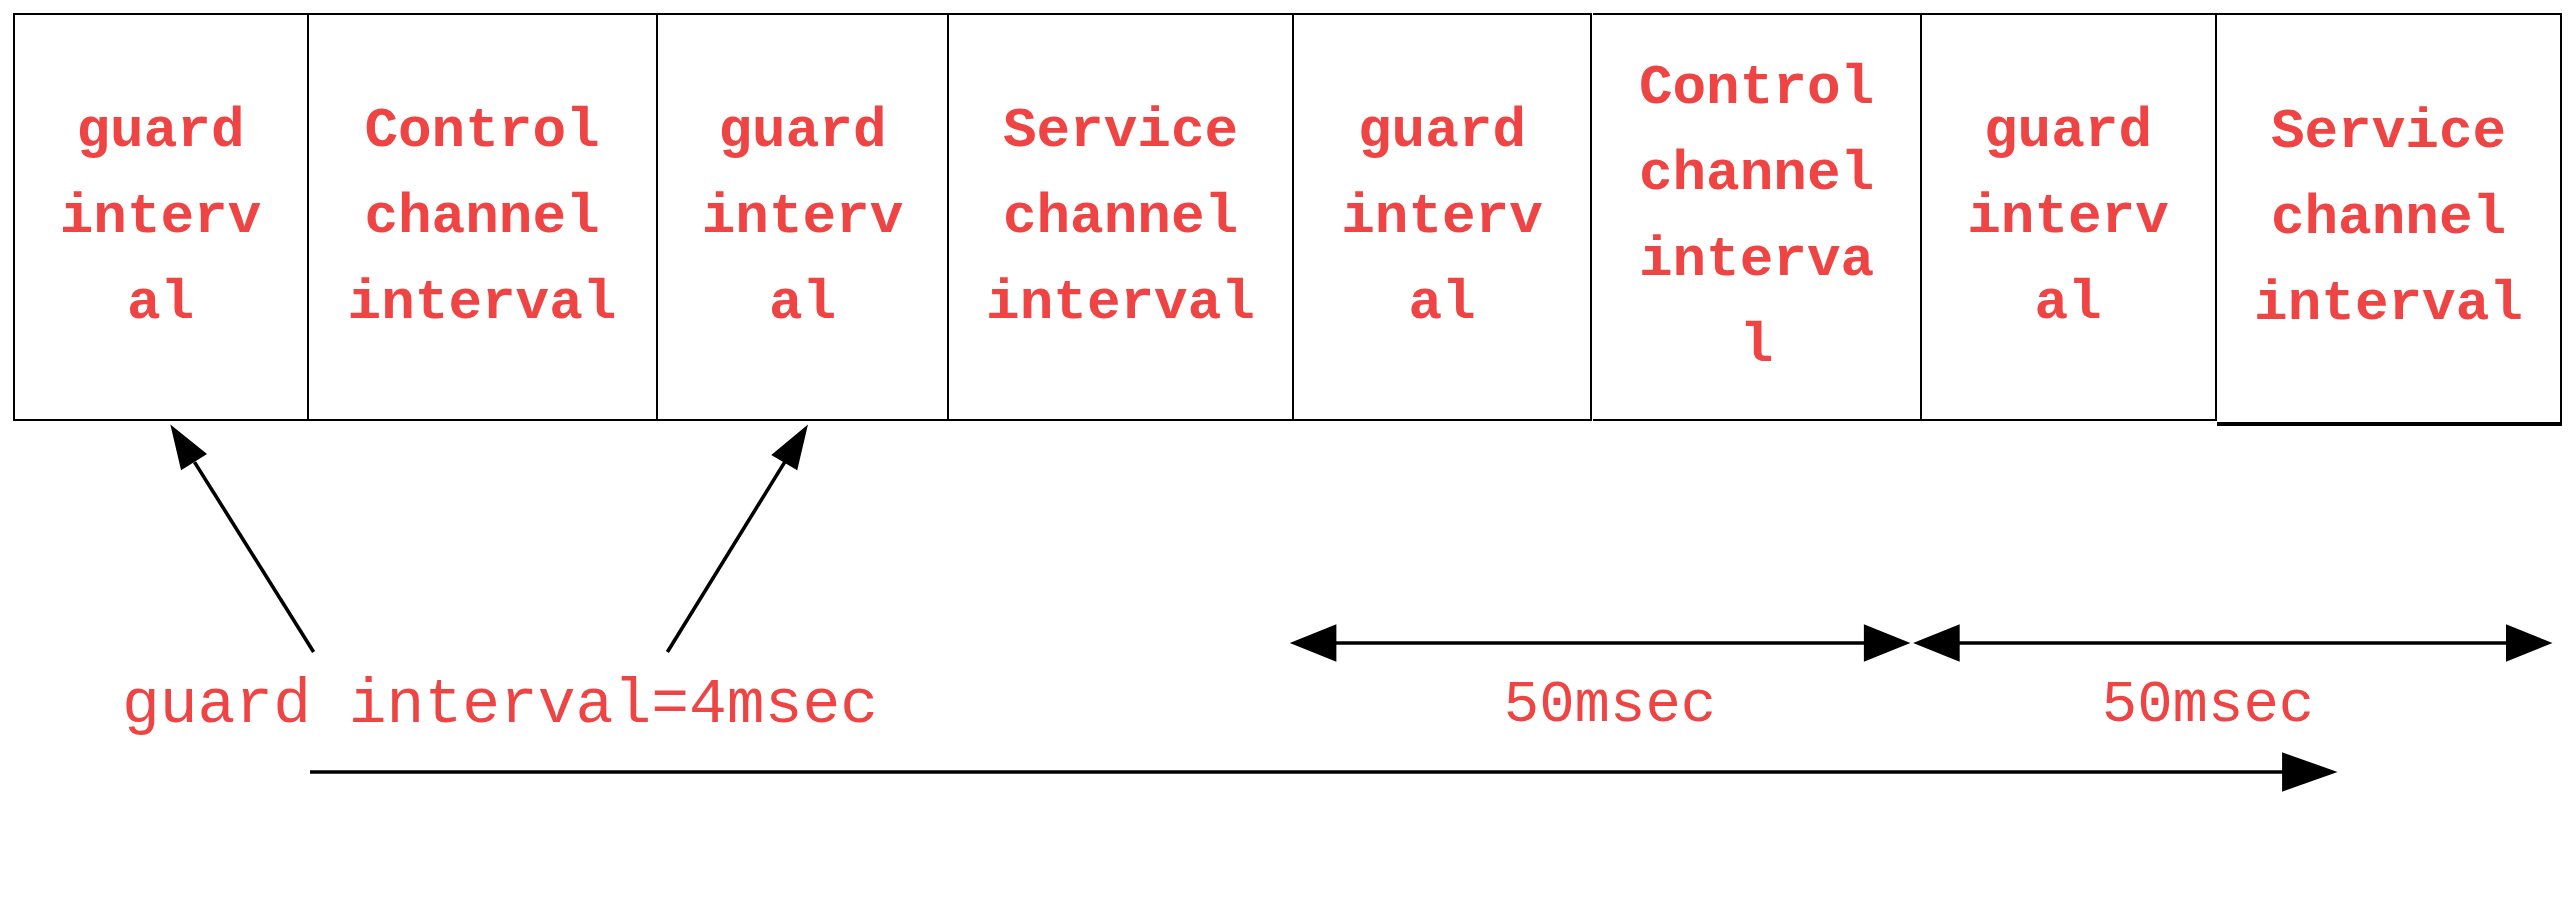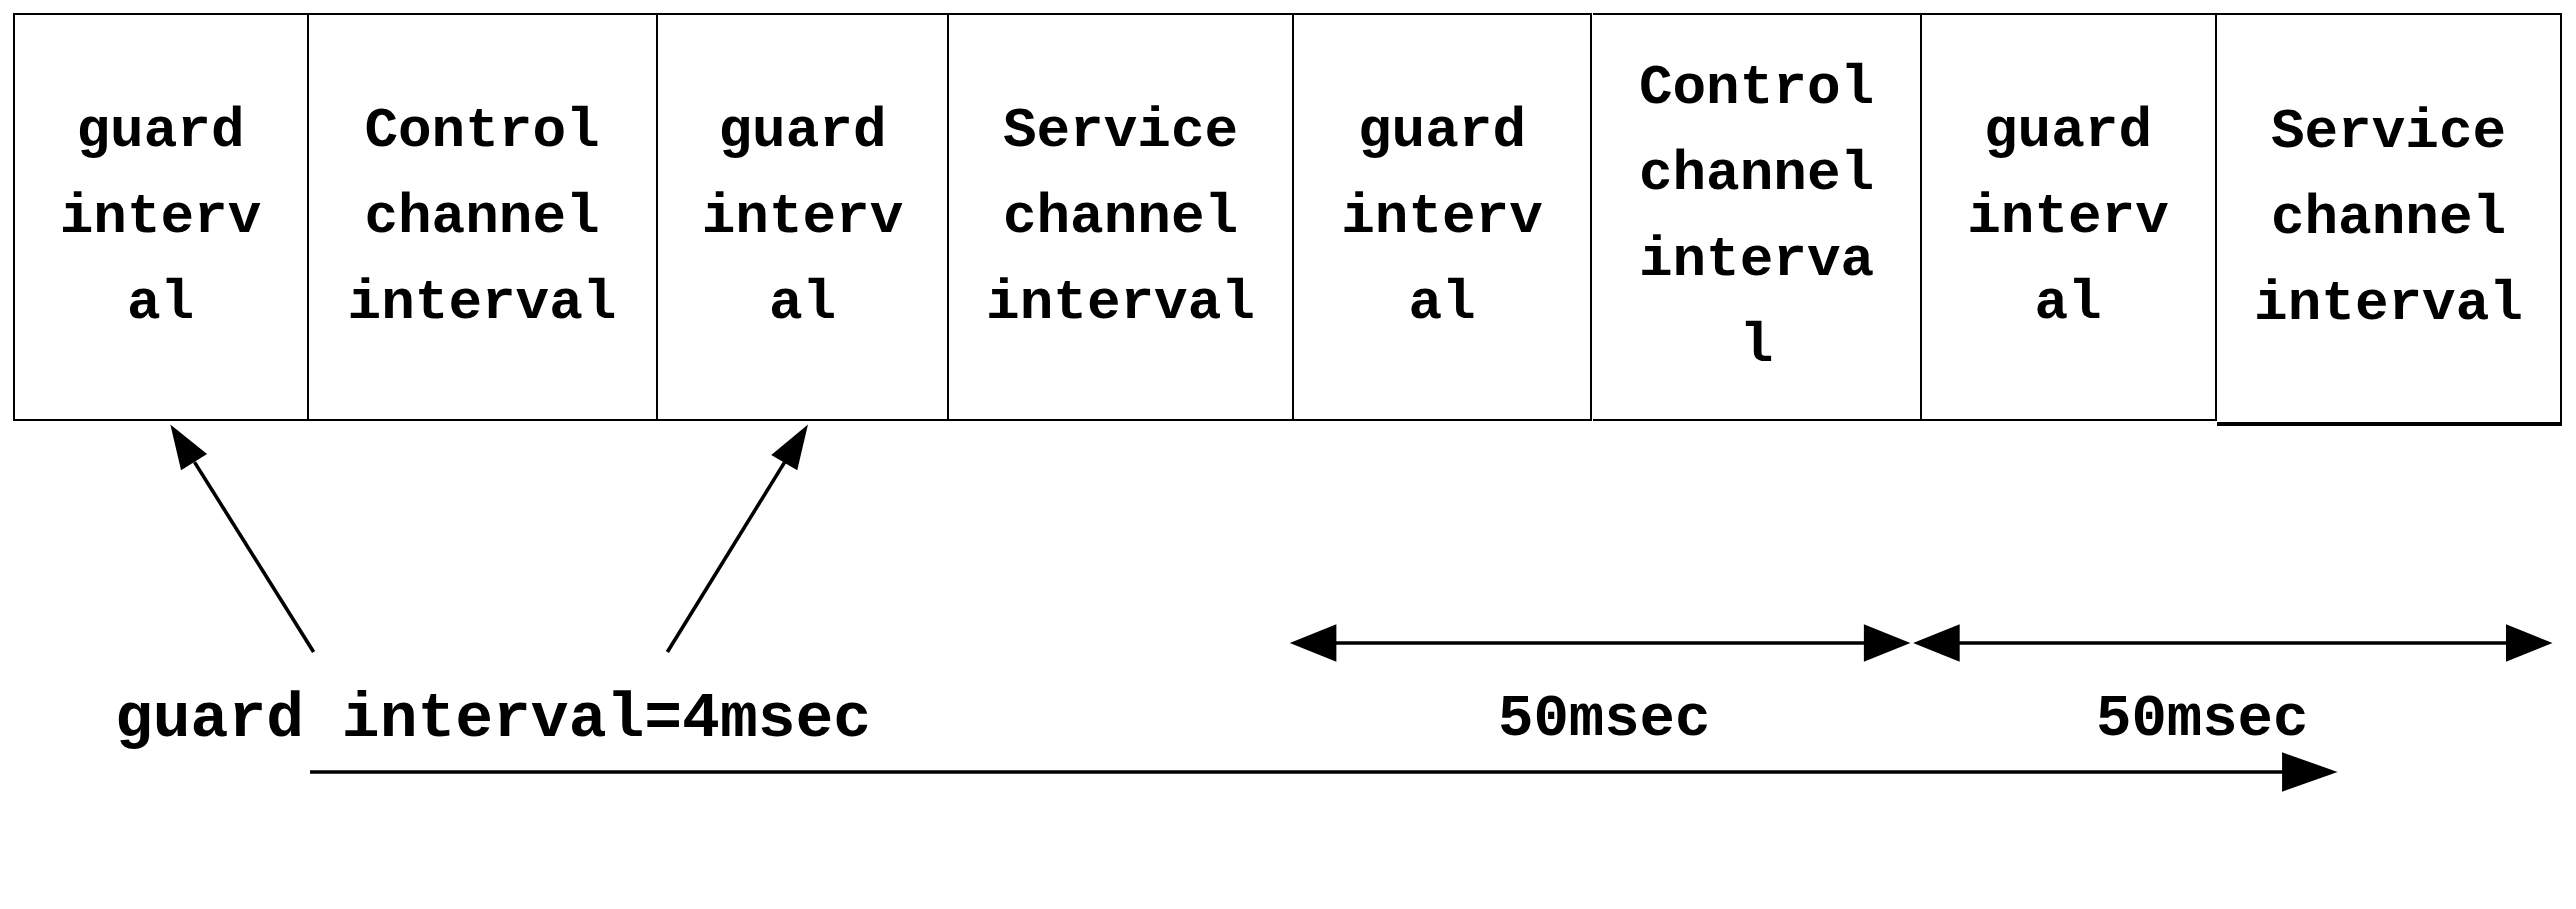--- a/index.html
+++ b/index.html
@@ -6,21 +6,21 @@
     margin: 0;
     padding: 0;
     background: #ffffff;
   }
   .stage {
     position: relative;
     width: 2576px;
     height: 815px;
     background: #ffffff;
     font-family: "Liberation Mono", "DejaVu Sans Mono", monospace;
-    color: #000000;
+    color: #ef4444;
     overflow: hidden;
   }
   .tbox {
     position: absolute;
     top: 12.5px;
     height: 408px;
     box-sizing: border-box;
     border-top: 2.7px solid #000;
     border-bottom: 2.7px solid #000;
     border-right: 2.7px solid #000;
@@ -32,24 +32,23 @@
   .tbox.first { border-left: 2.7px solid #000; }
   .tbox.tall  { height: 413px; border-bottom: 4.5px solid #000; }
   .tbox .lbl {
     white-space: pre-line;
     font-size: 56px;
     line-height: 86px;
     font-weight: 700;
   }
   .annot {
     position: absolute;
-    text-align: left;
-    font-weight: 700;
+    text-align: center;
+    font-weight: 400;
     white-space: nowrap;
-    margin-top: 14px;
   }
   #guard-note { left: 115px;  top: 670px; width: 770px; font-size: 63px; }
   #span1-lbl  { left: 1498px; top: 672px; width: 224px; font-size: 59px; }
   #span2-lbl  { left: 2096px; top: 672px; width: 224px; font-size: 59px; }
   #time-lbl   { left: 2142px; top: 820px; width: 197px; font-size: 64px; }
   svg.overlay {
     position: absolute;
     left: 0; top: 0;
     width: 2576px;
     height: 909px;

